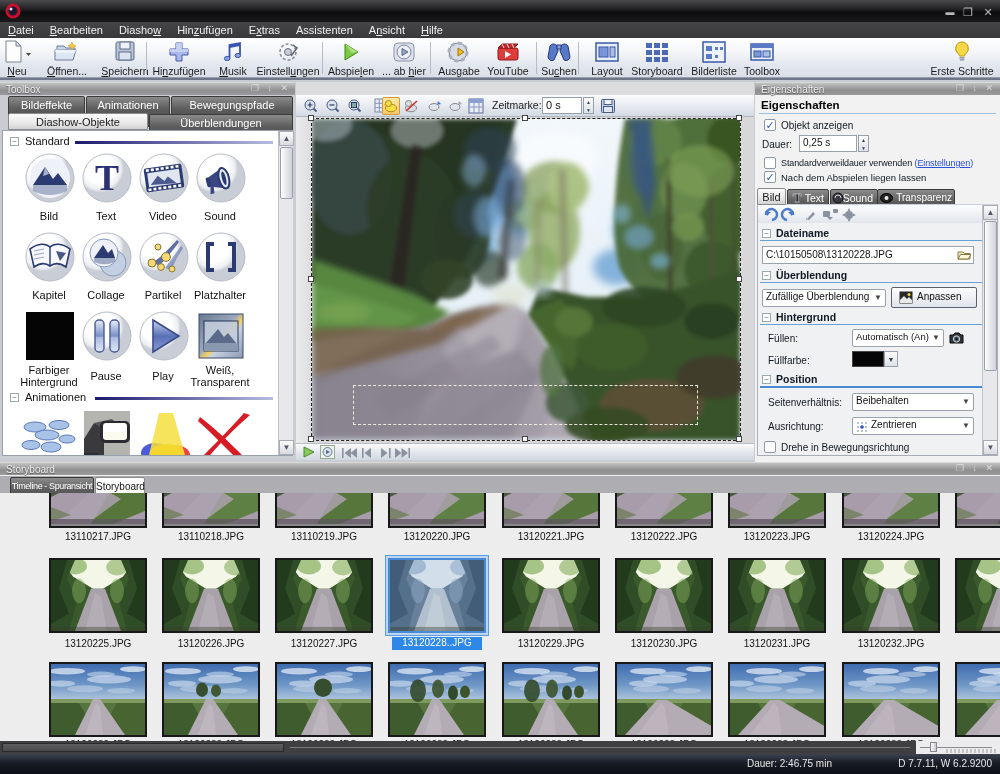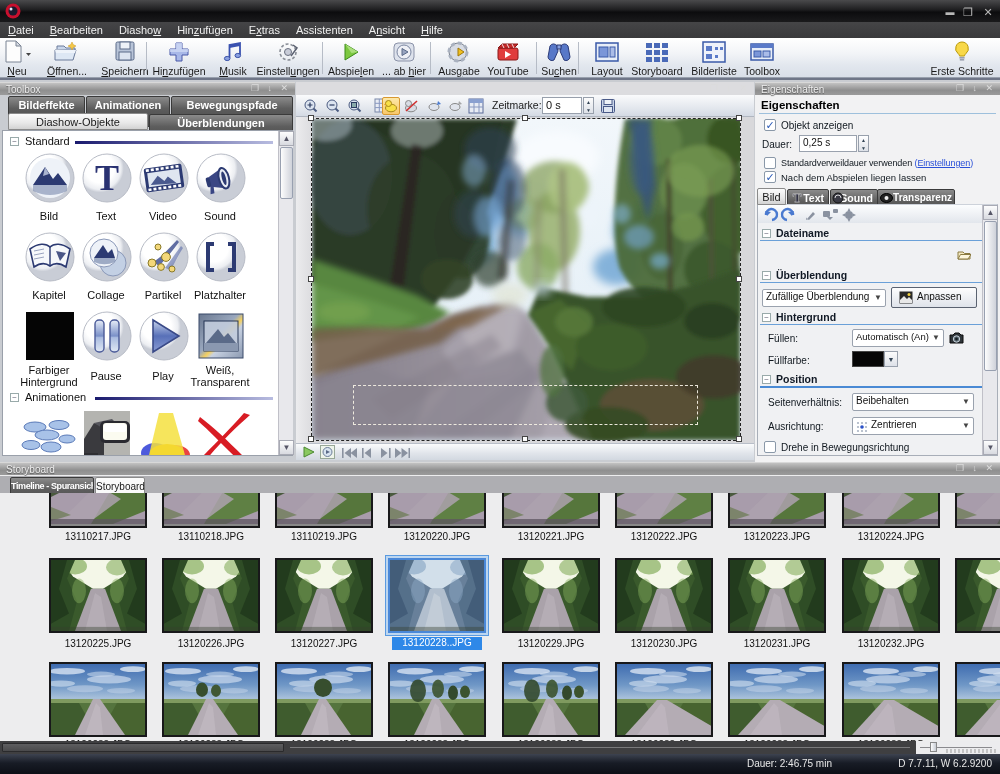--- a/index.html
+++ b/index.html
@@ -26,21 +26,21 @@
 #toolbar2edge{position:absolute;left:0;top:78px;width:1000px;height:2px;background:#6f7688;}
 
 #workspace{position:absolute;left:0;top:80px;width:1000px;height:382px;background:#c9ccd1;}
 
 .phead{position:absolute;height:13px;background:linear-gradient(#c2c2c2,#8f8f8f 60%,#9b9b9b);
  color:#ededed;font-size:10px;line-height:13px;padding-left:6px;text-shadow:0 1px 1px #555;
  border-top:1px solid #d8d8d8;}
 .pbtns{position:absolute;right:4px;top:1px;color:#dcdcdc;font-size:9px;letter-spacing:3px;}
 
 .dtab{position:absolute;height:31px;background:linear-gradient(#8b8b8b,#5d5d5d 40%,#474747);
- color:#fff;font-size:11px;text-align:center;line-height:16px;border:1px solid #3a3a3a;border-radius:2px;font-weight:bold;}
+ color:#fff;font-size:11px;text-align:center;line-height:16px;border:1px solid #3a3a3a;border-radius:2px;}
 .ltab{position:absolute;height:17px;background:linear-gradient(#fcfcfc,#e8e8e8 60%,#d2d2d2);
  color:#1a1a1a;font-size:11px;text-align:center;line-height:17px;border:1px solid #8a8a8a;border-radius:2px 2px 0 0;}
 .grphead{font-size:11px;color:#111;}
 .grpline{position:absolute;height:3px;background:linear-gradient(90deg,#1a1a6e,#b8bce0);}
 .tbxlabel{position:absolute;font-size:11px;color:#111;text-align:center;width:70px;}
 
 .vsb{position:absolute;width:15px;background:#e8e8ec;border-left:1px solid #c0c0c8;}
 .vsb .arr{position:absolute;left:0;width:15px;height:15px;background:linear-gradient(#fdfdfd,#d8dae0);border:1px solid #a8aab4;color:#556;font-size:8px;text-align:center;line-height:14px;}
 .vsb .thumb{position:absolute;left:1px;width:13px;background:linear-gradient(90deg,#fdfdfd,#cfd2da);border:1px solid #98a0b0;border-radius:2px;}
 .cb{position:absolute;width:12px;height:12px;background:#fff;border:1px solid #8a98a8;border-radius:2px;font-size:11px;line-height:11px;color:#2858b8;text-align:center;}
@@ -740,20 +740,21 @@
       </g>
     <g fill="#8a92a0">
         <circle cx="86" cy="8" r="4"></circle>
         <path d="M86 1l1.5 3h-3zM86 15l1.5-3h-3zM79 8l3-1.5v3zM93 8l-3-1.5v3z"></path>
       </g>
   </svg>
 
   <div class="abs" style="left:7px;top:147px;width:9px;height:9px;border:1px solid #9aa;font-size:8px;line-height:7px;text-align:center;color:#667;background:#fff;">−</div>
   <div class="abs" style="left:21px;top:145px;font-weight:bold;color:#101824;font-size:10.5px;">Dateiname</div>
   <div class="abs" style="left:5px;top:158px;width:230px;height:1px;background:#6aa0d8;"></div>
+  <div class="input" style="left:7px;top:164px;width:212px;height:18px;line-height:14px;">C:\10150508\13120228.JPG</div>
   <svg class="abs" style="left:202px;top:167px" width="14" height="12" viewBox="0 0 14 12">
       <path d="M1 3h5l1.5 1.5H13V10H1z" fill="#f4e8c0" stroke="#8a7a40"></path>
       <path d="M1 10l2.5-4.5H14L11 10z" fill="#fdf6dc" stroke="#8a7a40"></path>
     </svg>
 
   <div class="abs" style="left:7px;top:189px;width:9px;height:9px;border:1px solid #9aa;font-size:8px;line-height:7px;text-align:center;color:#667;background:#fff;">−</div>
   <div class="abs" style="left:21px;top:187px;font-weight:bold;color:#101824;font-size:10.5px;">Überblendung</div>
   <div class="abs" style="left:5px;top:200px;width:230px;height:1px;background:#6aa0d8;"></div>
   <div class="drop" style="left:7px;top:207px;width:124px;height:18px;">Zufällige Überblendung<span class="droparr">▼</span></div>
   <div class="abs" style="left:136px;top:205px;width:86px;height:21px;background:linear-gradient(#fdfdfd,#dfe3ea);border:1px solid #5a6270;border-radius:2px;"></div>

